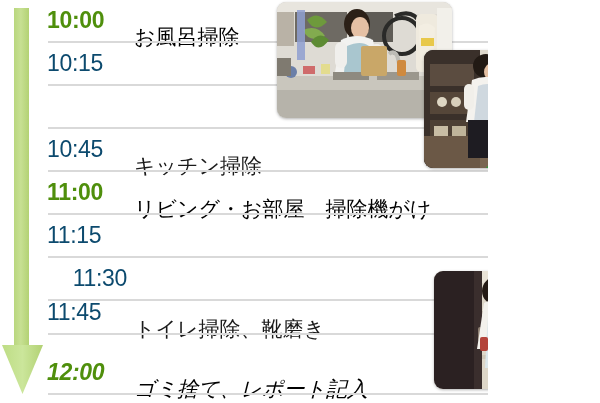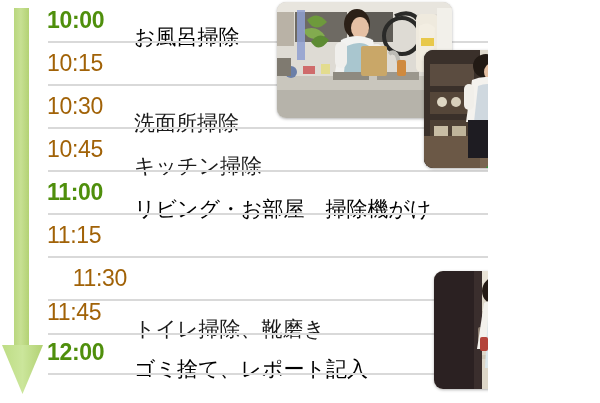--- a/index.html
+++ b/index.html
@@ -58,21 +58,21 @@
     position: absolute;
     left: 0;
     top: 0;
     height: 41px;
     display: flex;
     align-items: center;
   }
   .time {
     width: 80px;
     flex: 0 0 80px;
-    color: #a16207;
+    color: #0c4a6e;
     font-size: 23px;
     letter-spacing: -0.3px;
     line-height: 1;
     white-space: nowrap;
   }
   .row.strong .time {
     color: #4f8f0c;
     font-weight: bold;
   }
   .task {
@@ -137,24 +137,20 @@
 
     <div class="row" style="top:43px;">
       <div class="row-inner">
         <span class="time">10:15</span>
         <span class="task"></span>
       </div>
       <div class="row-sep"></div>
     </div>
 
     <div class="row" style="top:86px;">
-      <div class="row-inner">
-        <span class="time">10:30</span>
-        <span class="task">洗面所掃除</span>
-      </div>
       <div class="row-sep"></div>
     </div>
 
     <div class="row" style="top:129px;">
       <div class="row-inner">
         <span class="time">10:45</span>
         <span class="task">キッチン掃除</span>
       </div>
       <div class="row-sep"></div>
     </div>
@@ -183,21 +179,21 @@
     </div>
 
     <div class="row" style="top:292px;">
       <div class="row-inner">
         <span class="time">11:45</span>
         <span class="task">トイレ掃除、靴磨き</span>
       </div>
       <div class="row-sep"></div>
     </div>
 
-    <div class="row strong" style="top:332px;">
+    <div class="row strong" style="top:352px;font-style:italic;">
       <div class="row-inner">
         <span class="time">12:00</span>
         <span class="task">ゴミ捨て、レポート記入</span>
       </div>
       <div class="row-sep"></div>
     </div>
 
   </div>
 
   <div class="photo photo-bath">

